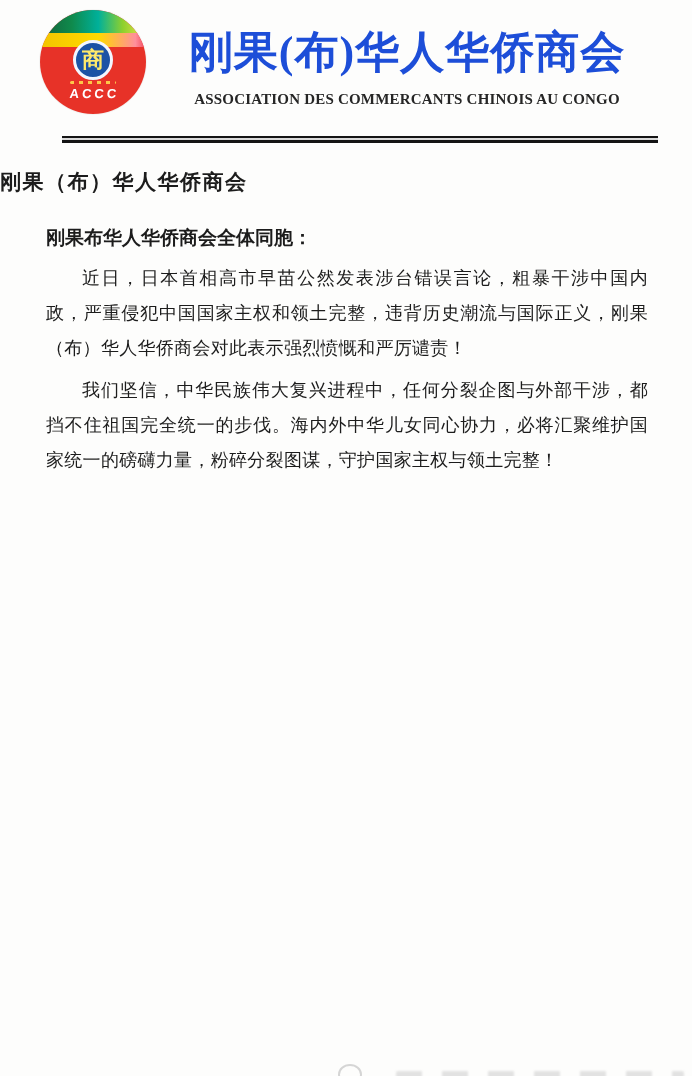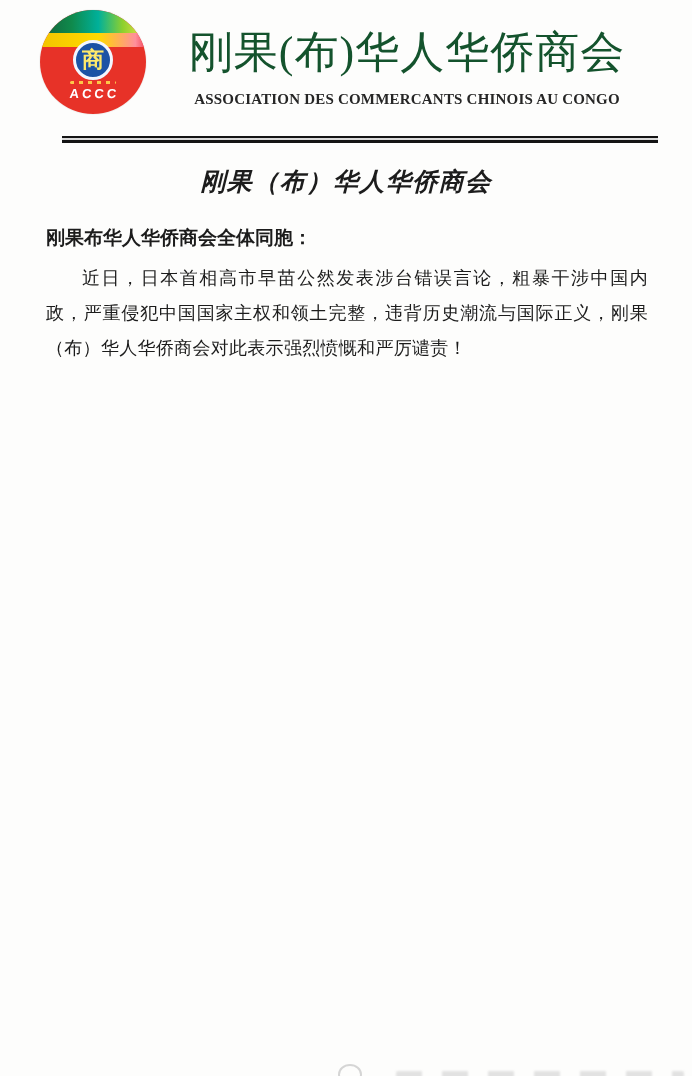--- a/index.html
+++ b/index.html
@@ -20,28 +20,28 @@
     width:40px; height:40px; border-radius:50%; background:#1c53a5; border:3px solid #f3f6ff;
     box-sizing:border-box; display:flex; align-items:center; justify-content:center; }
   .emblem-char { color:#ffe96a; font-size:22px; font-weight:bold; line-height:1; }
   .logo-dots { position:absolute; top:71px; left:50%; transform:translateX(-50%);
     width:46px; height:3px; border-radius:2px; opacity:.9;
     background:repeating-linear-gradient(90deg,#ffd84d 0 4px,transparent 4px 9px); }
   .acronym { position:absolute; top:76px; left:0; right:0; text-align:center;
     color:#ffffff; font-family:"Liberation Sans","DejaVu Sans",sans-serif;
     font-weight:bold; font-size:13px; letter-spacing:3px; text-indent:3px; transform:skewX(-5deg); }
   .header-text { flex:1; text-align:center; padding-top:18px; min-width:0; }
-  .org-cn { font-size:44px; line-height:1.15; font-weight:400; color:#14532d; letter-spacing:1px; white-space:nowrap; }
+  .org-cn { font-size:44px; line-height:1.15; font-weight:700; color:#1d4ed8; letter-spacing:1px; white-space:nowrap; }
   .org-fr { margin-top:12px; font-size:15px; font-weight:bold; color:#262626; letter-spacing:.2px; white-space:nowrap; }
 
   .divider { margin:12px 34px 0 62px; height:7px;
     background:linear-gradient(180deg,#141414 0 2px,#d9d9d9 2px 4px,#141414 4px 7px); }
 
   
-  .doc-title { text-align:center; font-weight:bold; font-size:25px; letter-spacing:1.5px; margin-top:24px; line-height:30px;font-style:italic; }
+  .doc-title { text-align:left; font-weight:bold; font-size:21px; letter-spacing:1.5px; margin-top:24px; line-height:30px; }
   .doc-title.sub { margin-top:17px; }
 
   .content { padding:0 44px 0 46px;margin-top:24px; }
   .salutation { margin-top:22px; font-size:19px; font-weight:bold; line-height:33px; }
   .para { margin:7px 0 0 0; font-size:18px; line-height:35px; letter-spacing:.3px;
     text-align:justify; text-indent:2em; }
 
   
   .cutoff { position:absolute; bottom:0; left:330px; right:0; height:12px; pointer-events:none; }
   .cut-circle { position:absolute; left:8px; bottom:-9px; width:20px; height:17px;
@@ -71,20 +71,21 @@
     </div>
   </div>
 
   <div class="divider"></div>
 
   <div class="doc-title">刚果（布）华人华侨商会</div>
 
   <div class="content">
     <div class="salutation">刚果布华人华侨商会全体同胞：</div>
     <p class="para">近日，日本首相高市早苗公然发表涉台错误言论，粗暴干涉中国内政，严重侵犯中国国家主权和领土完整，违背历史潮流与国际正义，刚果（布）华人华侨商会对此表示强烈愤慨和严厉谴责！</p>
+    <p class="para">我们坚信，中华民族伟大复兴进程中，任何分裂企图与外部干涉，都挡不住祖国完全统一的步伐。海内外中华儿女同心协力，必将汇聚维护国家统一的磅礴力量，粉碎分裂图谋，守护国家主权与领土完整！</p>
 
   </div>
 
   <div class="cutoff">
     <span class="cut-circle"></span>
     <span class="cut-marks"></span>
   </div>
 
 </div>
 

